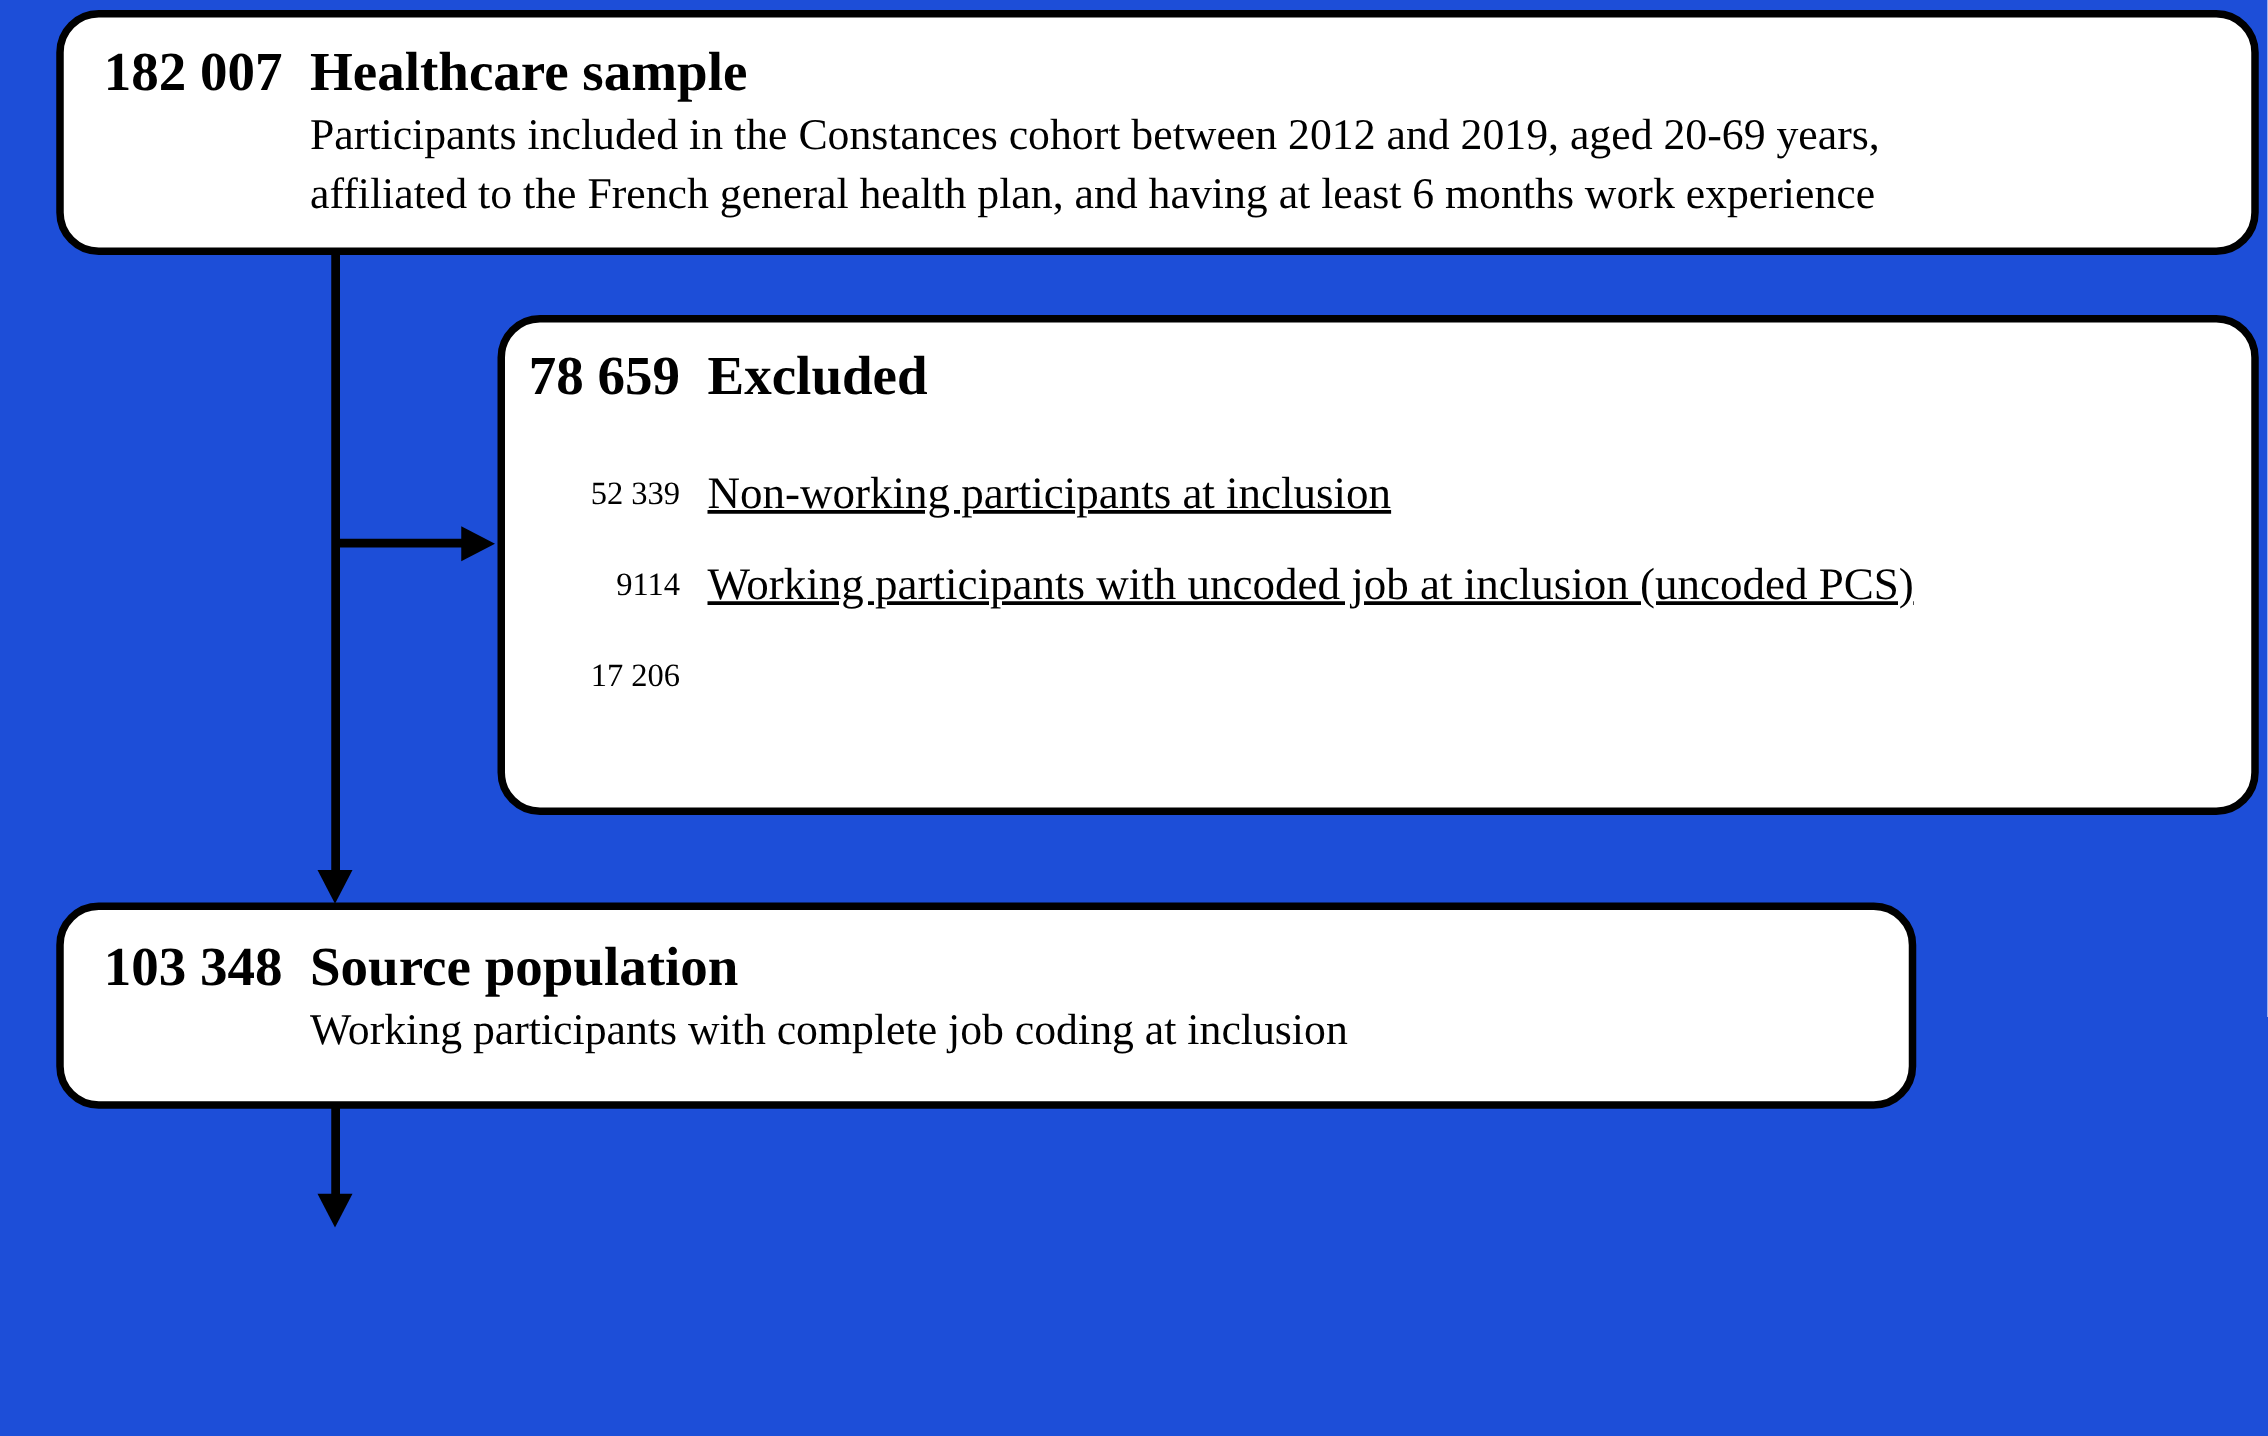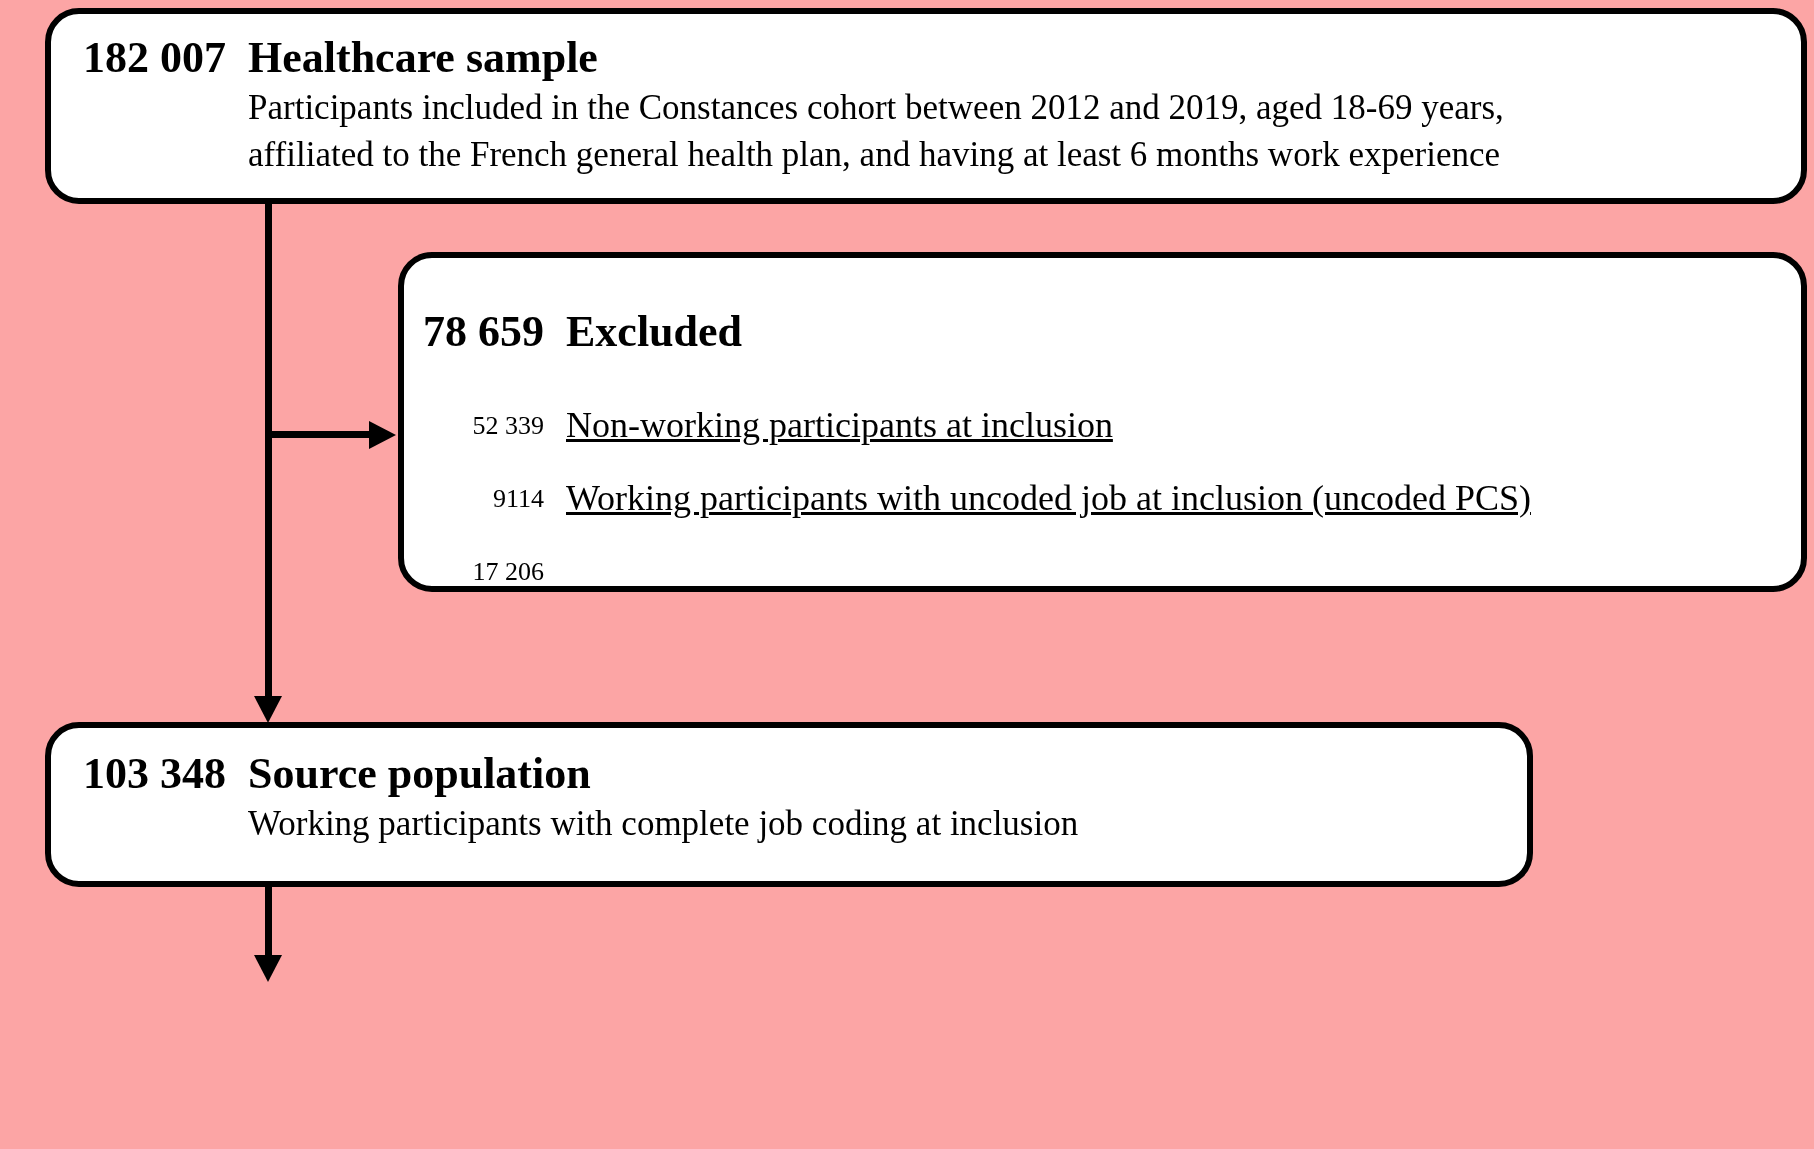--- a/index.html
+++ b/index.html
@@ -8,21 +8,21 @@
     background: #ffffff;
   }
   body {
     font-family: "Liberation Serif", serif;
     color: #000000;
   }
   .canvas {
     position: relative;
     width: 1814px;
     height: 1149px;
-    background: #fca5a5;
+    background: #1d4ed8;
     overflow: hidden;
   }
   .node {
     position: absolute;
     box-sizing: border-box;
     border: 6px solid #000000;
     border-radius: 34px;
     background: #ffffff;
   }
   
@@ -96,33 +96,33 @@
 </head>
 <body>
 
 <div class="canvas">
 
   <div class="node" style="left:45px; top:8px; width:1762px; height:196px; padding:18px 12px 0 20px;">
     <div class="main-grid">
       <div class="count">182 007</div>
       <div>
         <div class="box-title">Healthcare sample</div>
-        <div class="desc">Participants included in the Constances cohort between 2012 and 2019, aged 18-69 years,
+        <div class="desc">Participants included in the Constances cohort between 2012 and 2019, aged 20-69 years,
 affiliated to the French general health plan, and having at least 6 months work experience</div>
       </div>
     </div>
   </div>
 
   <div class="vline" style="left:265px; top:200px; height:500px;"></div>
   <div class="arrow-down" style="left:254px; top:696px;"></div>
 
   <div class="hline" style="left:268px; top:431px; width:102px;"></div>
   <div class="arrow-right" style="left:369px; top:421px;"></div>
 
-  <div class="node" style="left:398px; top:252px; width:1409px; height:340px; padding:48px 12px 0 0;">
+  <div class="node" style="left:398px; top:252px; width:1409px; height:400px; padding:17px 12px 0 0;">
     <div class="x-grid x-header">
       <div class="count">78 659</div>
       <div class="box-title">Excluded</div>
     </div>
     <div class="x-grid x-item">
       <div class="item-count">52 339</div>
       <div class="item-text">Non-working participants at inclusion</div>
     </div>
     <div class="x-grid x-item">
       <div class="item-count">9114</div>

